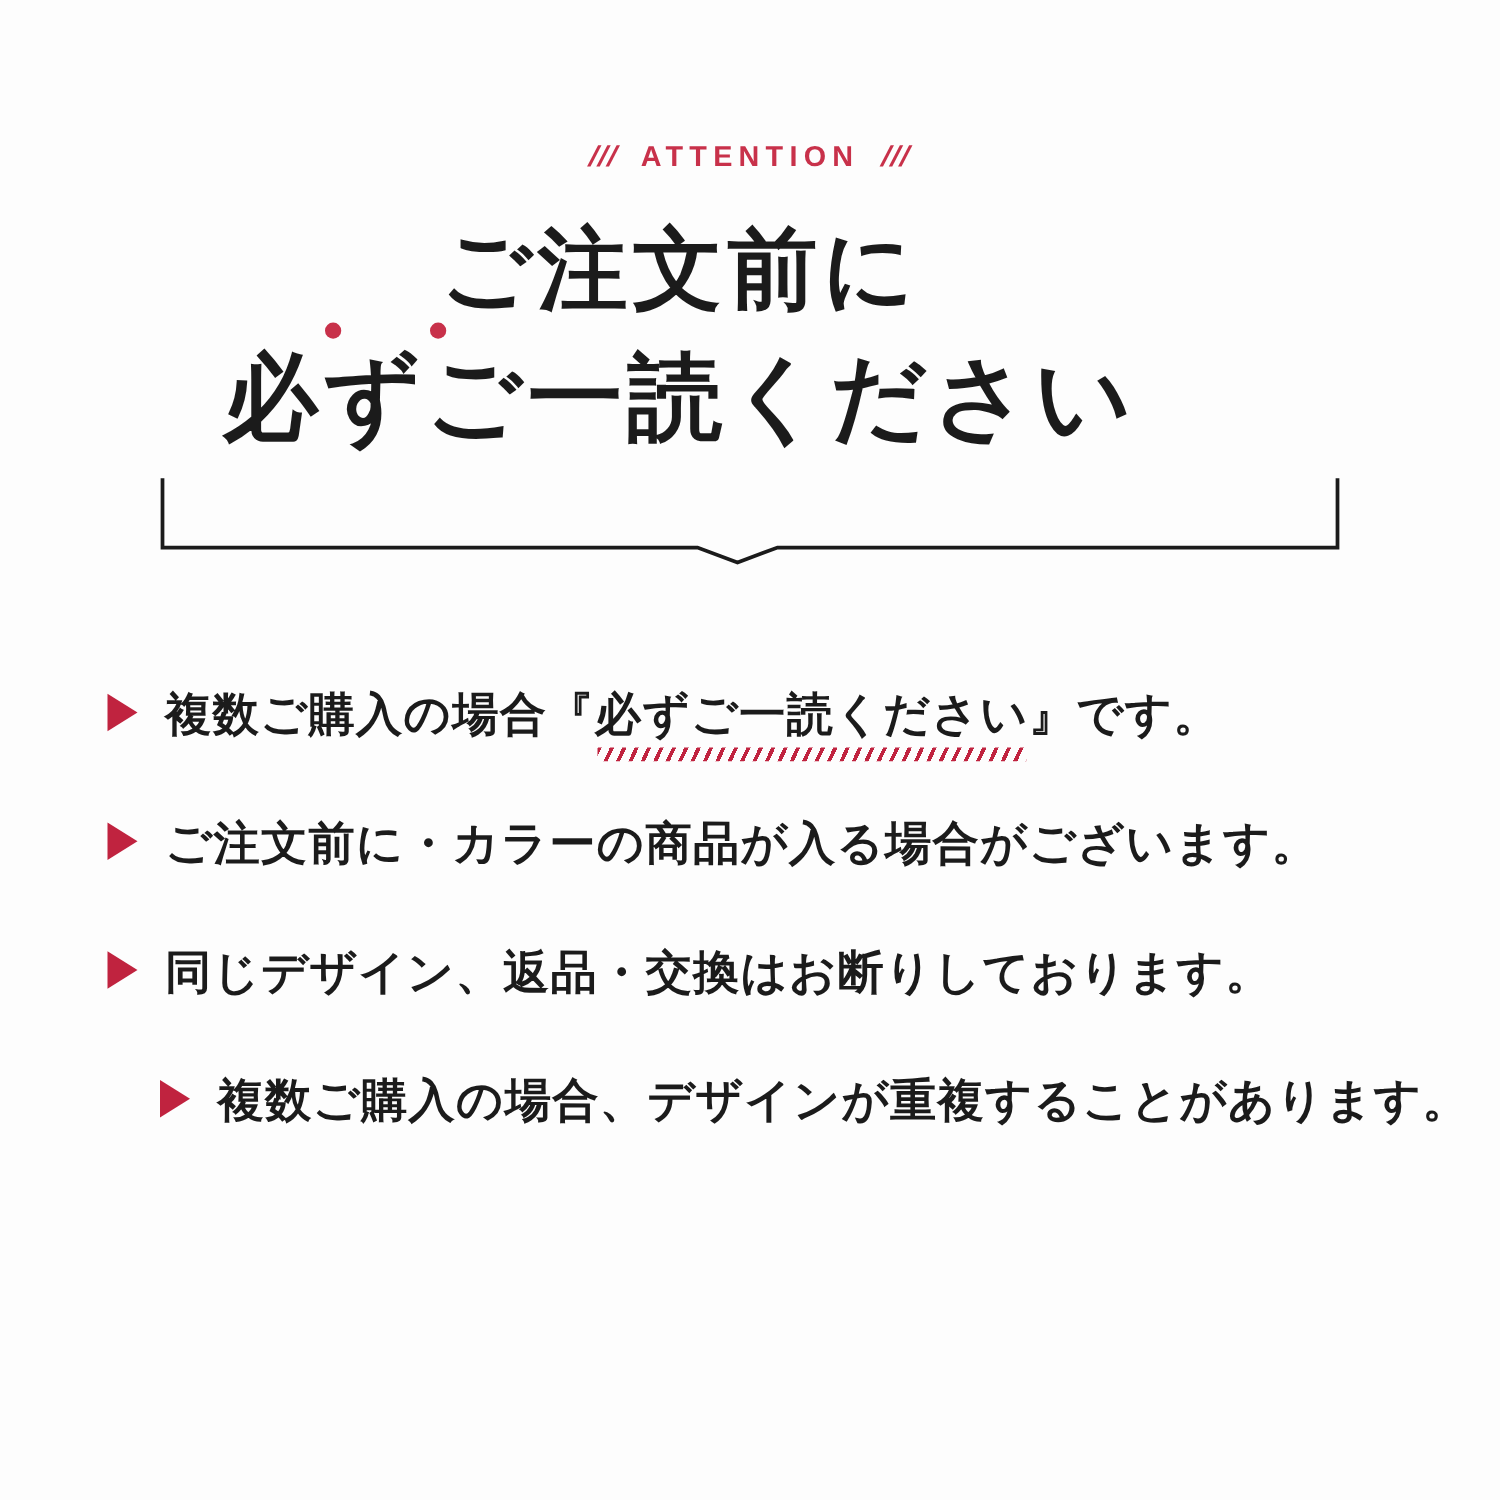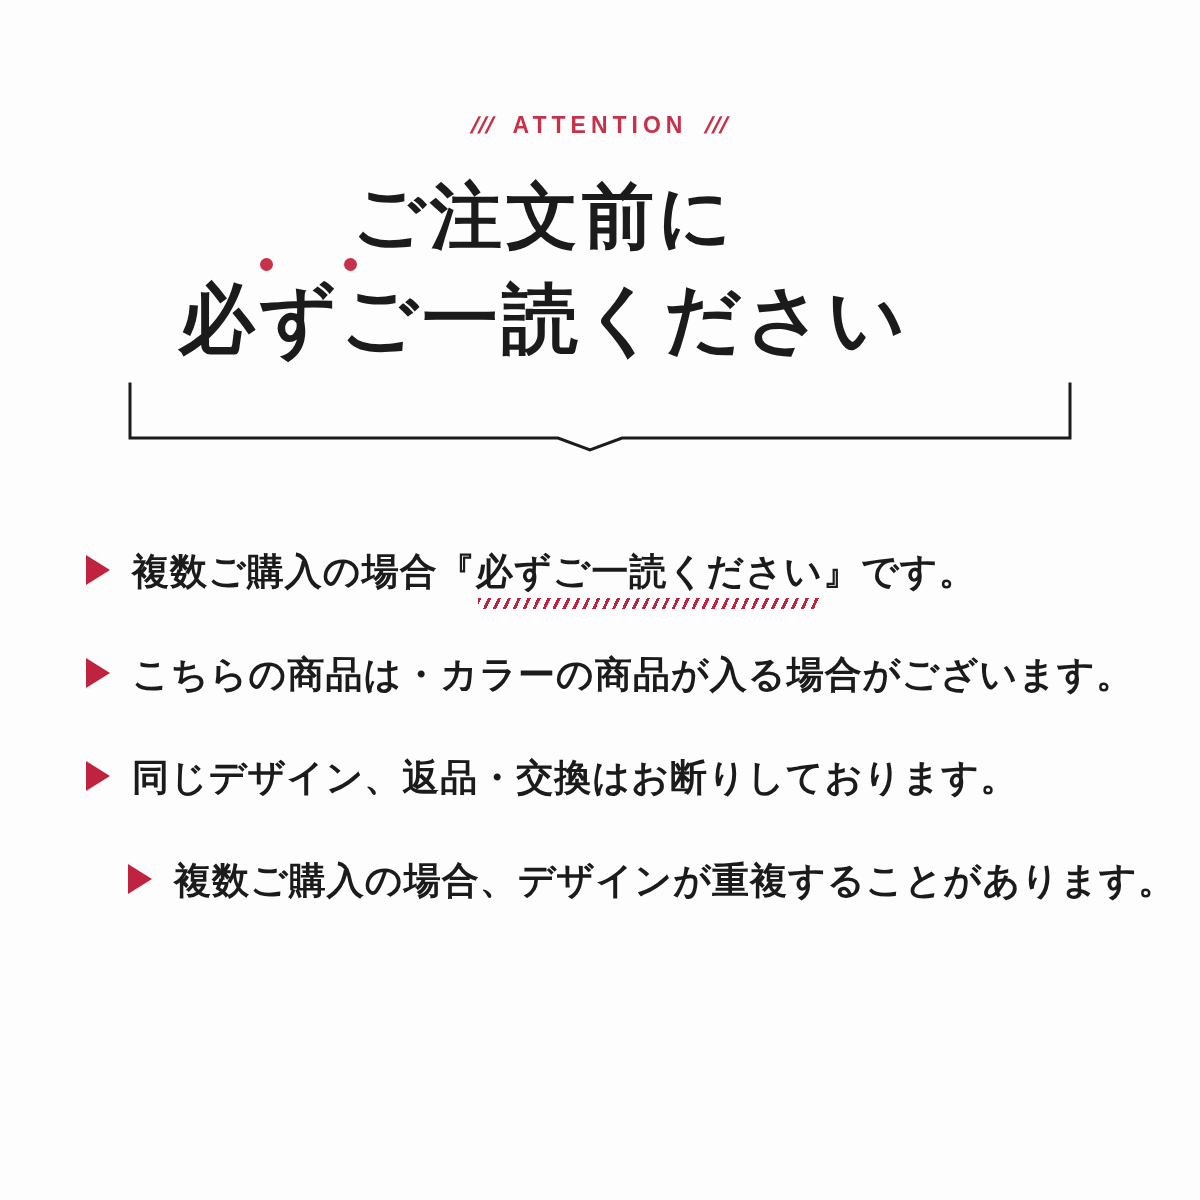--- a/index.html
+++ b/index.html
@@ -168,21 +168,21 @@
     <div class="item">
       <span class="tri"></span>
       <div class="item-text">
         <span>複数ご購入の場合『</span><span class="hatch-wrap">必ずご一読ください</span><span>』です。</span>
       </div>
     </div>
 
 
     <div class="item">
       <span class="tri"></span>
-      <div class="item-text">こちらの商品は・カラーの商品が入る場合がございます。</div>
+      <div class="item-text">ご注文前に・カラーの商品が入る場合がございます。</div>
     </div>
 
     <div class="item">
       <span class="tri"></span>
       <div class="item-text">同じデザイン、返品・交換はお断りしております。</div>
     </div>
 
     <div class="item">
       <span class="tri"></span>
       <div class="item-text">複数ご購入の場合、デザインが重複することがあります。</div>

